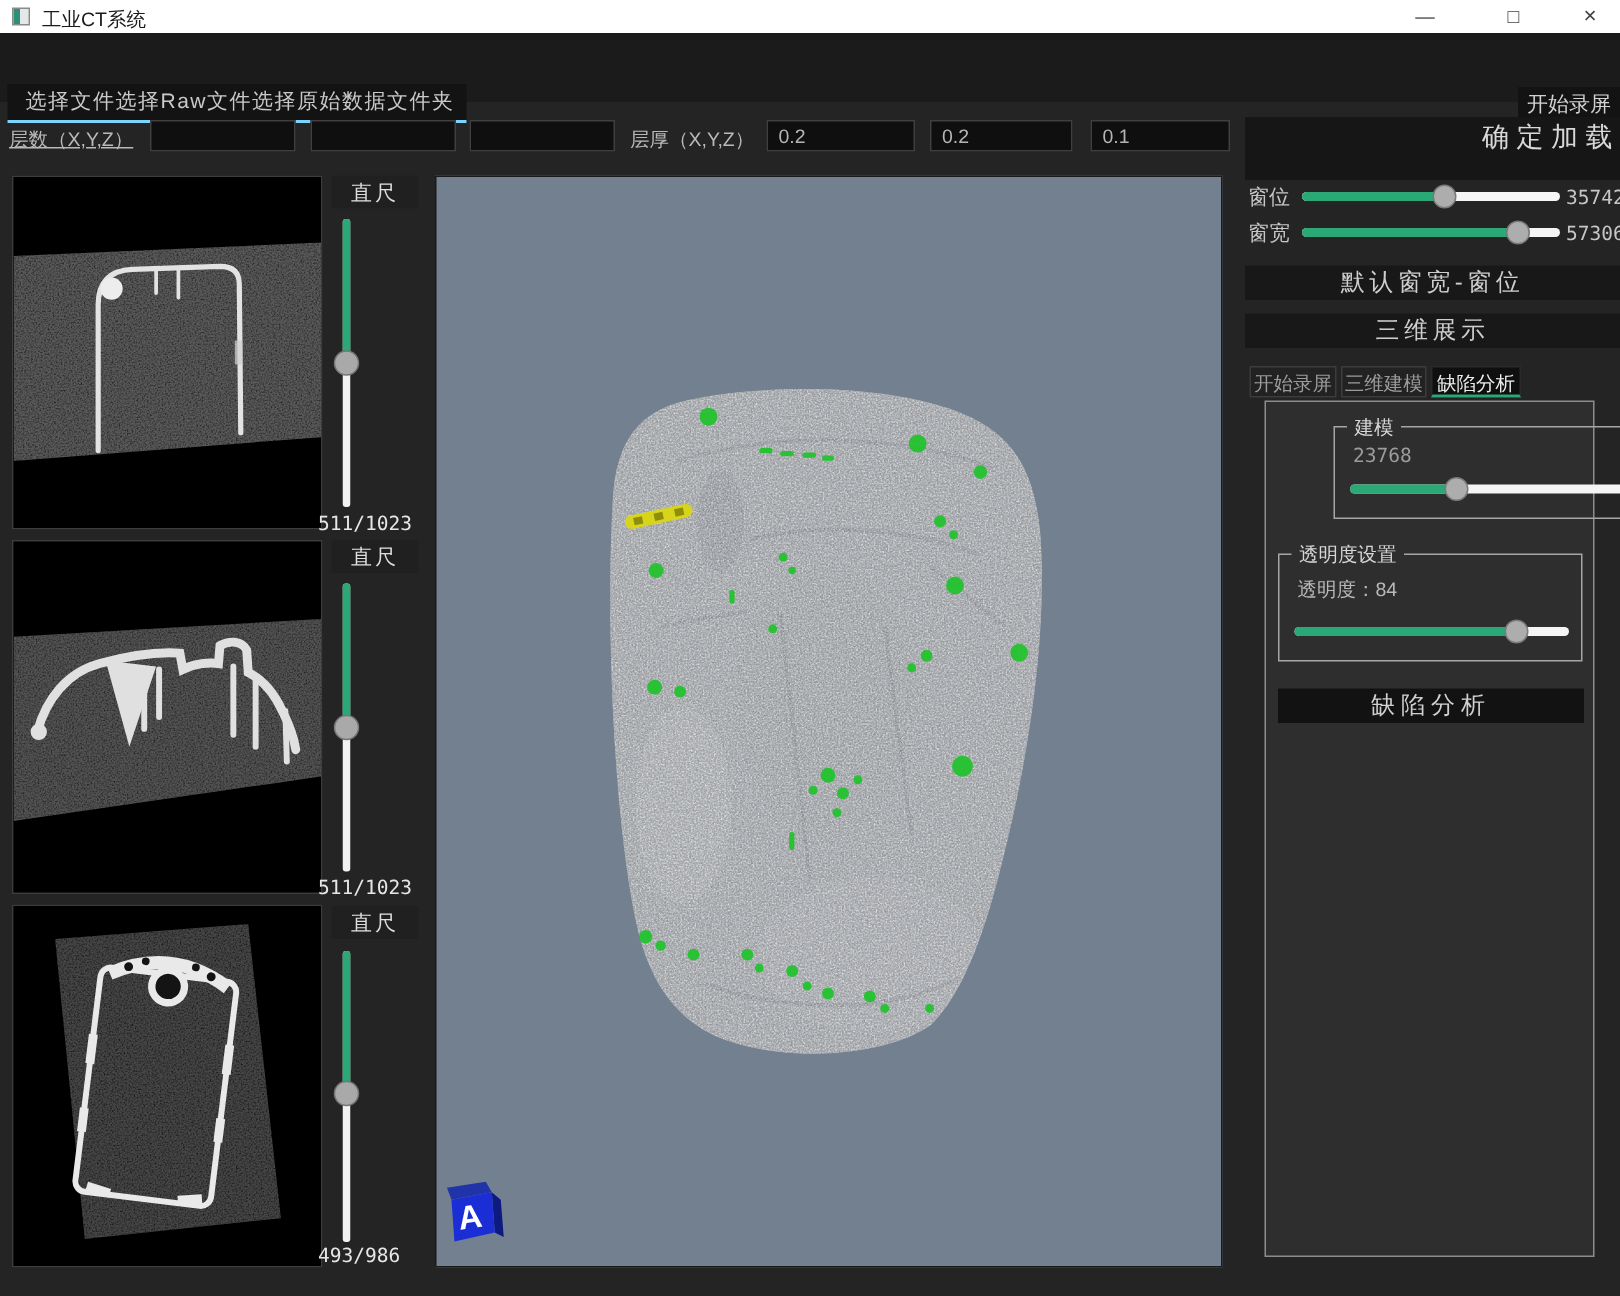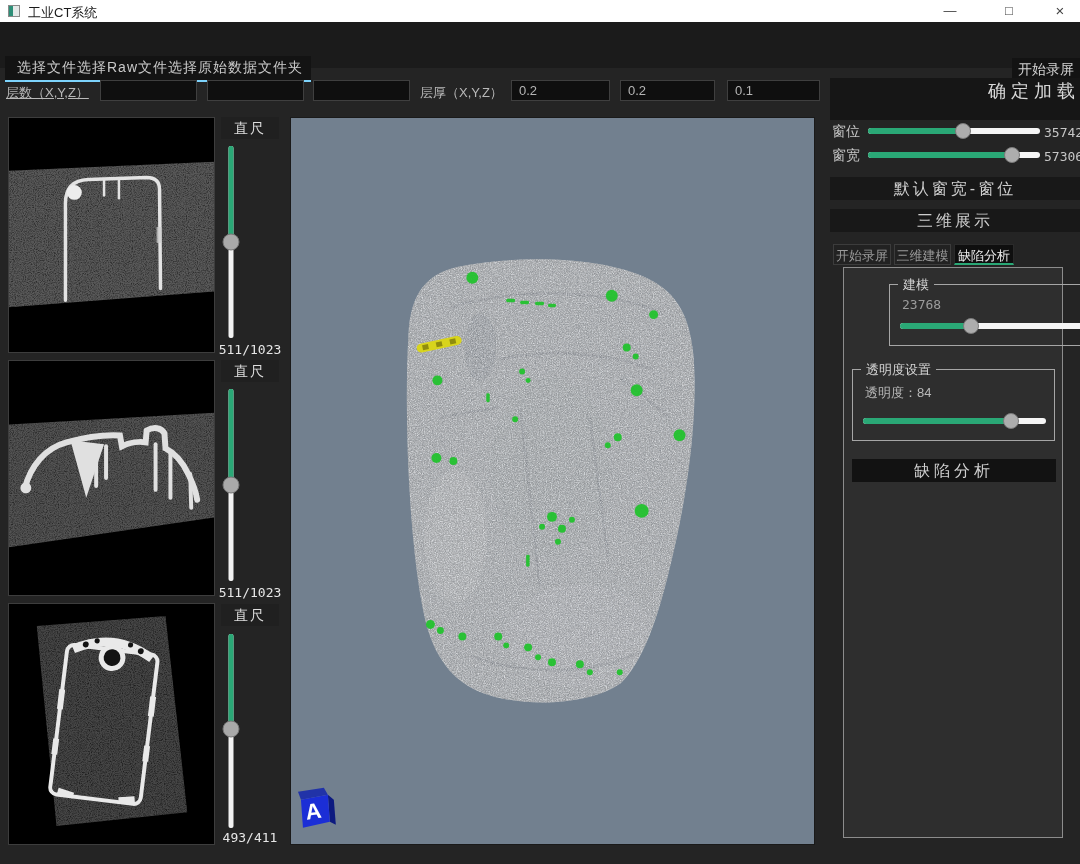--- a/index.html
+++ b/index.html
@@ -33,21 +33,21 @@
            color:#b5b5b5; font-size:13px; padding:0 7px; font-family:"Liberation Sans",sans-serif; }
   .load-btn { position:absolute; left:830px; top:78px; width:250px; height:42px; background:#161616;
               text-align:right; line-height:26px; font-size:18px; letter-spacing:5px; color:#d8d8d8; }
 
   
   .slice { position:absolute; left:8px; width:207px; height:236px; background:#000;
            border:1px solid #3d3d3d; }
   .slice svg { display:block; width:100%; height:100%; }
   .ruler-btn { position:absolute; left:221px; width:58px; height:22px; background:#202020;
                text-align:center; line-height:22px; font-size:14px; color:#dedede; letter-spacing:2px; }
-  .slice-pos { position:absolute; left:212px; width:76px; text-align:center; font-size:13px;
+  .slice-pos { position:absolute; left:212px; width:76px; text-align:left; font-size:13px;
                color:#e6e6e6; font-family:"DejaVu Sans Mono", monospace; }
 
   
   .vslider { position:absolute; width:16px; }
   .v-track { position:absolute; left:50%; top:0; bottom:0; width:5px; transform:translateX(-50%);
              background:#f2f2f2; border-radius:2px; }
   .v-fill  { position:absolute; left:0; right:0; top:0; background:#2aa876; border-radius:2px; }
   .v-thumb { position:absolute; left:50%; width:17px; height:17px; border-radius:50%;
              background:#a9a9a9; border:1px solid #767676; transform:translate(-50%,-50%); }
 
@@ -214,21 +214,21 @@
       </g>
     </svg>
   </div>
   <div class="ruler-btn" style="top:604px;">直尺</div>
   <div class="vslider" style="left:223px; top:634px; height:194px;">
     <div class="v-track">
       <div class="v-fill" style="height: 49%;"></div>
     </div>
     <div class="v-thumb" style="top: 49%;"></div>
   </div>
-  <div class="slice-pos" style="top:830px;">493/411</div>
+  <div class="slice-pos" style="top:830px;">493/986</div>
 
   <div class="viewport">
     <svg viewBox="0 0 525 728">
       <clipPath id="shell">
         <path d="M118,216 C120,176 136,156 168,149 C226,137 306,139 352,158 C386,172 400,196 404,238
                  C409,302 397,384 380,452 C367,507 352,546 331,567 C300,589 234,592 193,577
                  C163,566 143,541 134,500 C119,432 113,302 118,216 Z"></path>
       </clipPath>
       <path d="M118,216 C120,176 136,156 168,149 C226,137 306,139 352,158 C386,172 400,196 404,238
                C409,302 397,384 380,452 C367,507 352,546 331,567 C300,589 234,592 193,577

